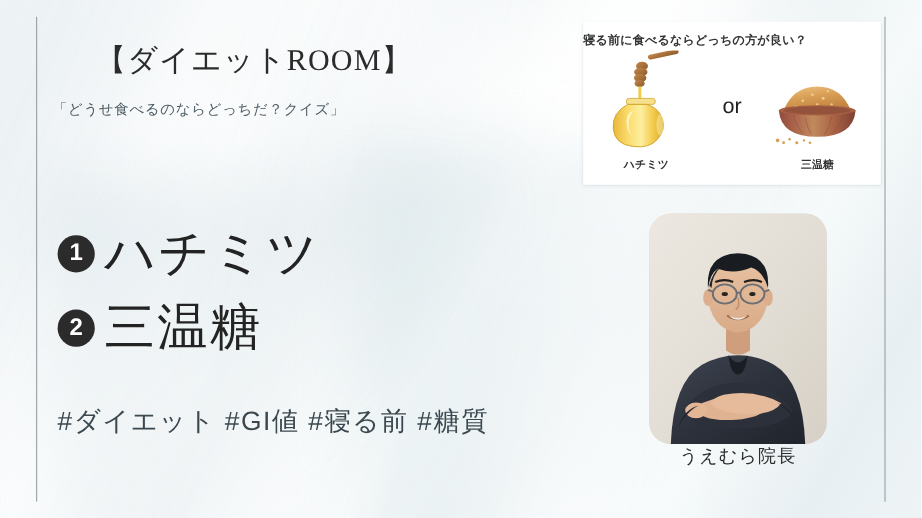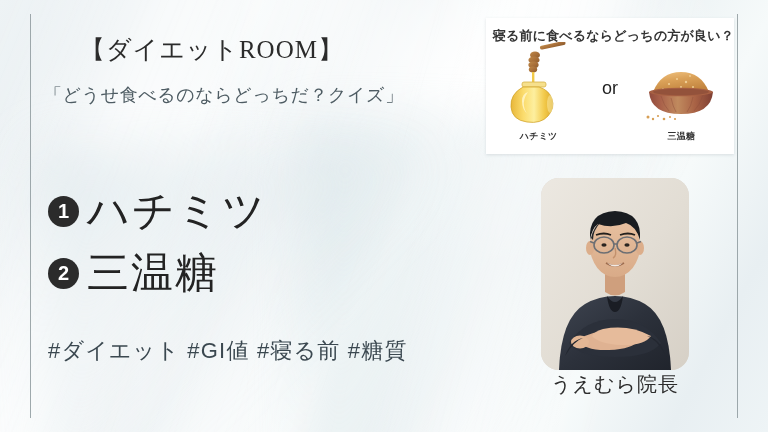--- a/index.html
+++ b/index.html
@@ -86,21 +86,21 @@
     letter-spacing: 1px;
     color: #2b2b2b;
     font-family: "Liberation Serif", "DejaVu Serif", serif;
     white-space: nowrap;
     margin-left: 38px;
   }
   .subtitle {
     position: absolute;
     left: 44px;
     top: 83px;
-    font-size: 18px;
+    font-size: 12px;
     letter-spacing: 0.6px;
     color: #4e5c63;
     white-space: nowrap;
   }
   .question {
     position: absolute;
     left: 56px;
     top: 110px;
     font-size: 18.5px;
     font-weight: bold;
@@ -171,22 +171,22 @@
     width: 248px;
     height: 136px;
     background: #ffffff;
     box-shadow: 0 1px 3px rgba(90,110,120,0.18);
   }
   .card-heading {
     position: absolute;
     top: 9px;
     left: 0;
     width: 100%;
-    text-align: right;
-    font-size: 13px;
+    text-align: left;
+    font-size: 10px;
     font-weight: bold;
     color: #333333;
     letter-spacing: 0.2px;
     white-space: nowrap;
   }
   .card-items {
     position: absolute;
     top: 24px;
     left: 0;
     width: 100%;
@@ -233,21 +233,21 @@
     overflow: hidden;
     background: #ded9d2;
   }
   .portrait svg { display: block; }
   .portrait-caption {
     position: absolute;
     left: 541px;
     top: 371px;
     width: 148px;
     text-align: center;
-    font-size: 20px;
+    font-size: 15px;
     letter-spacing: 1px;
     color: #2d2d2d;
     white-space: nowrap;
   }
 </style>
 </head>
 <body>
 
 <div id="slide">
 

